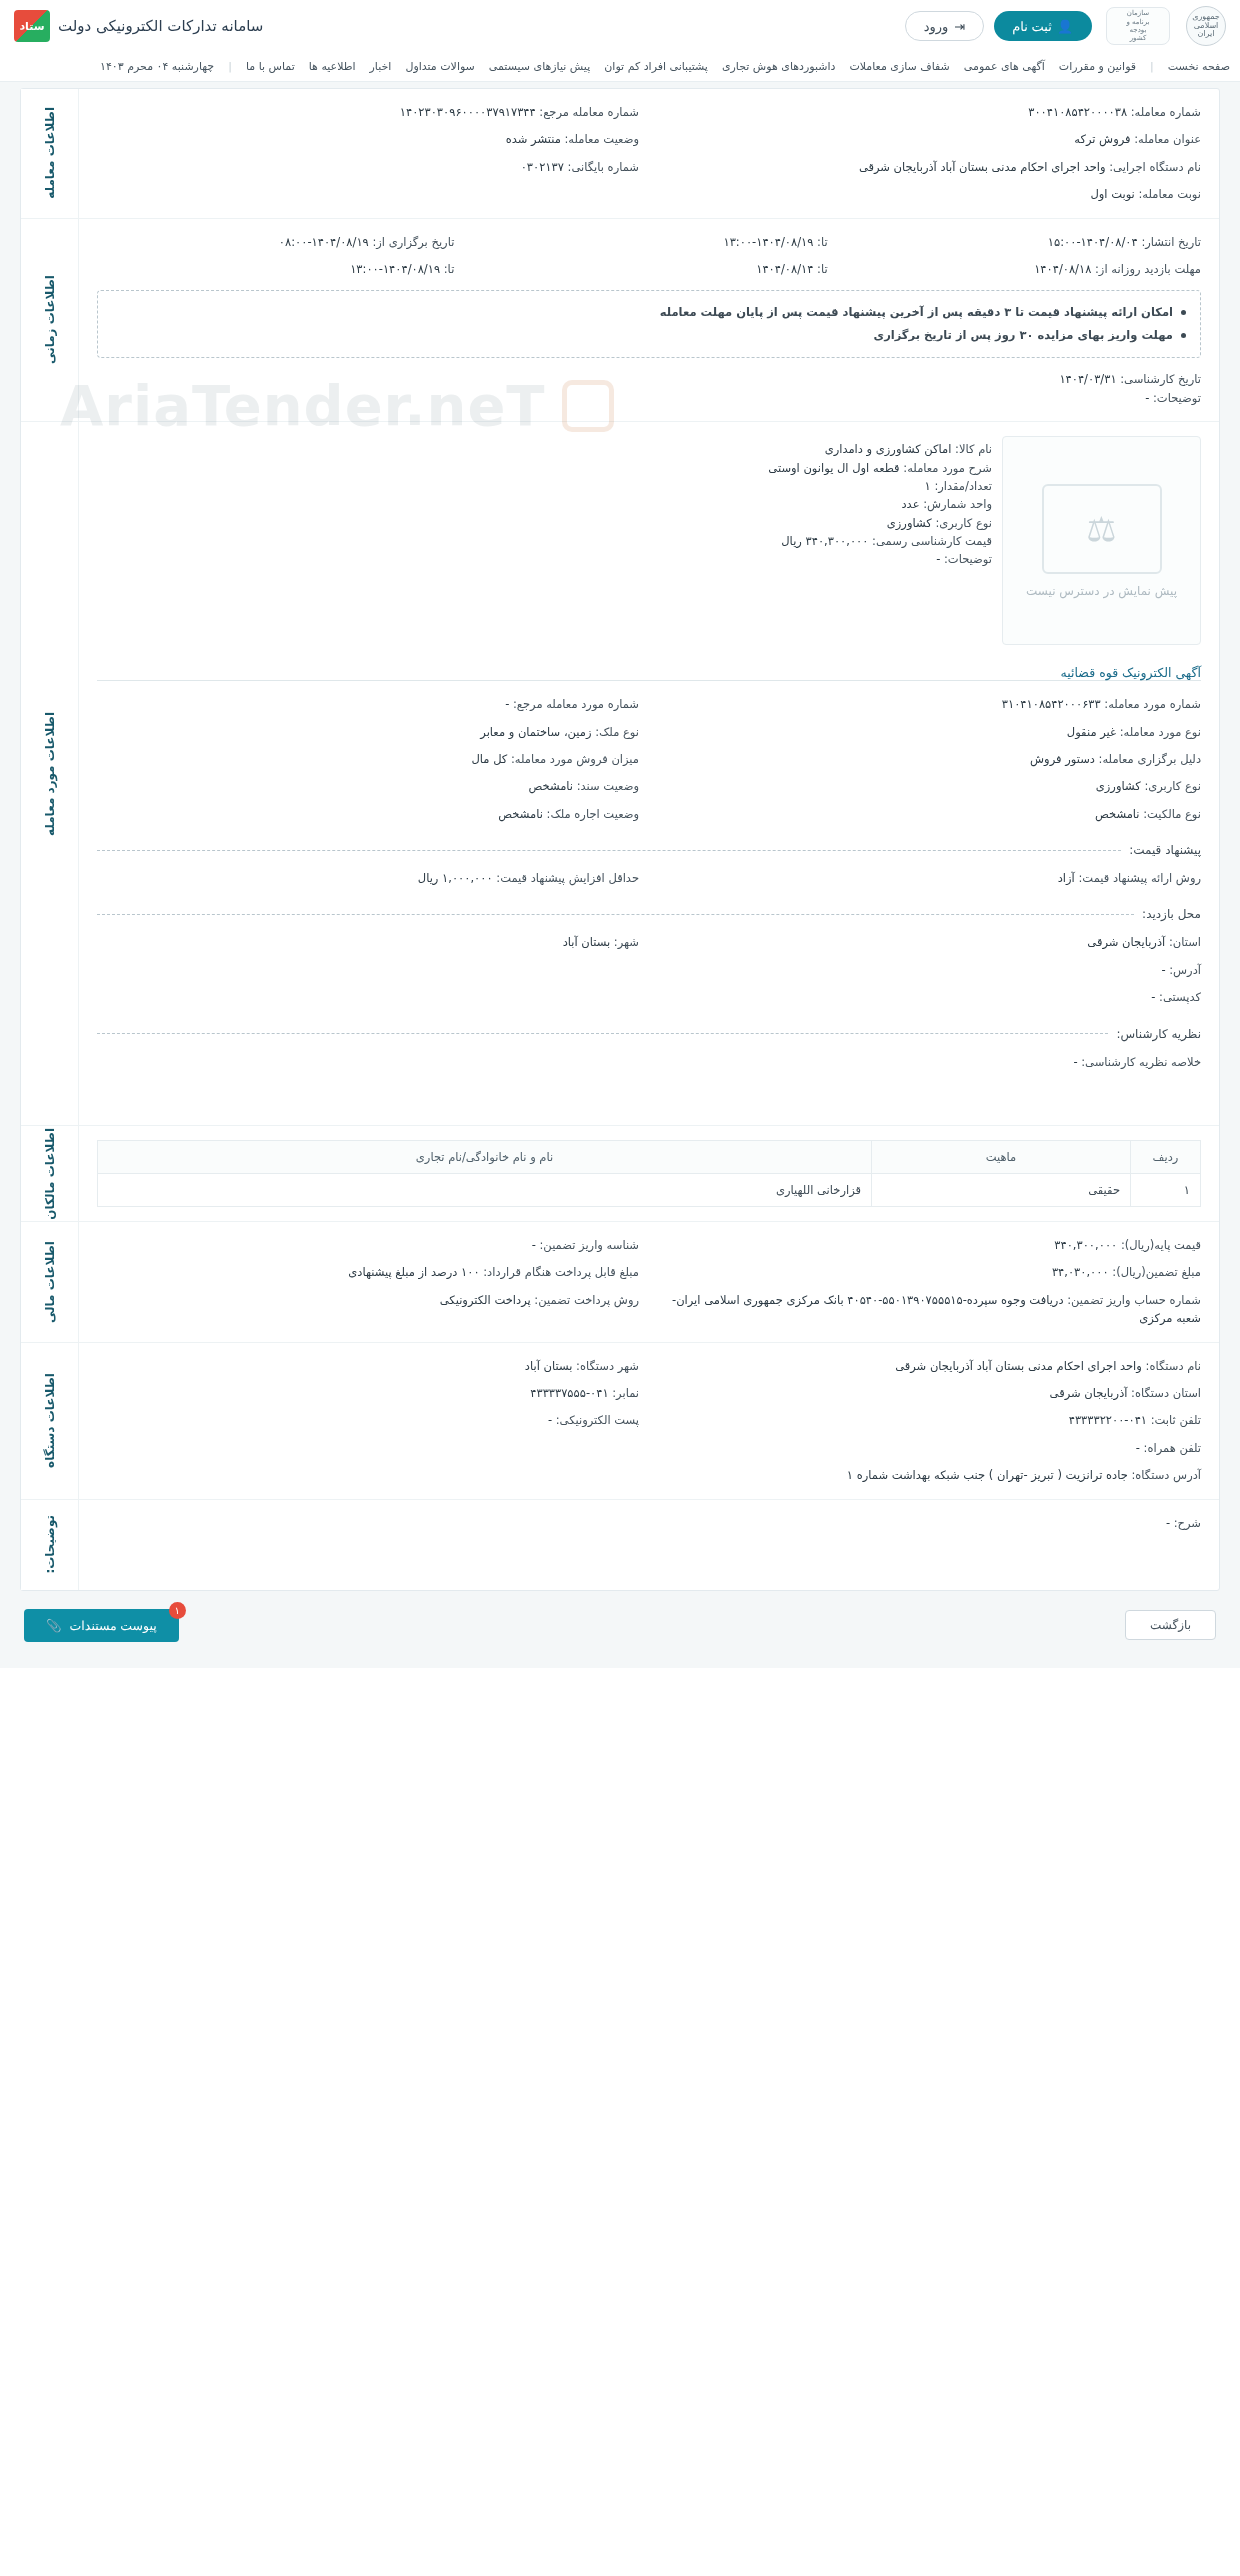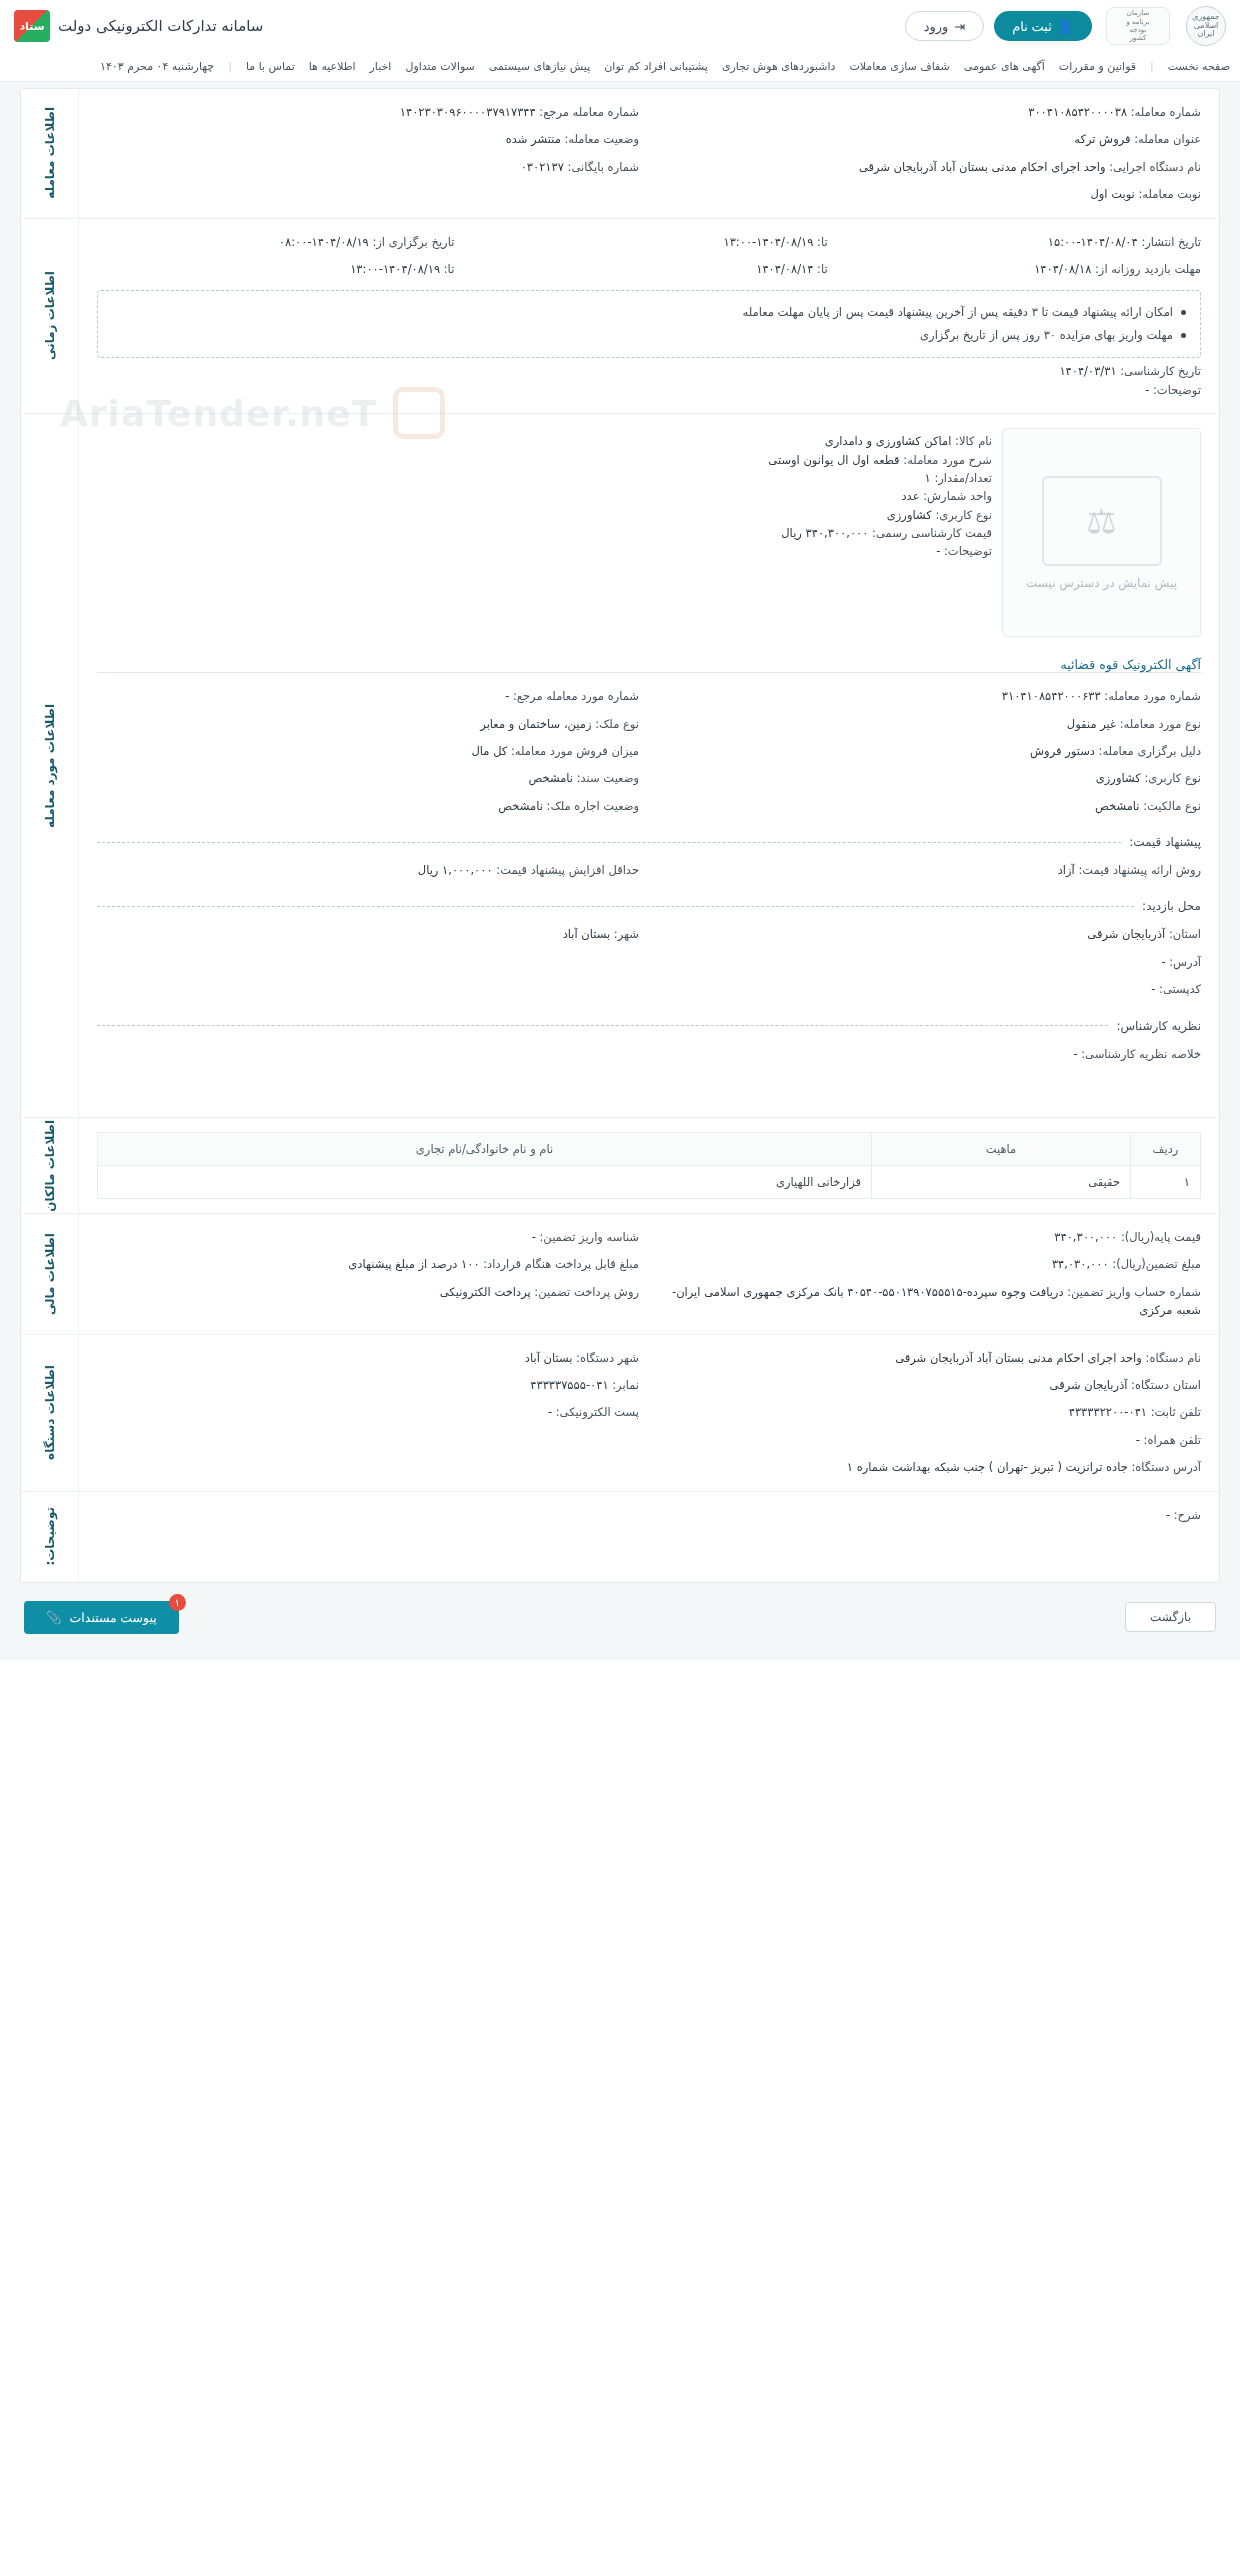--- a/index.html
+++ b/index.html
@@ -120,21 +120,22 @@
     display: grid;
     grid-template-columns: 1fr 1fr 1fr;
     column-gap: 16px;
     row-gap: 9px;
   }
 
   .notice {
     border: 1px dashed #b9c6cd;
     border-radius: 4px;
     padding: 10px 14px;
-    margin: 12px 0 4px 0;
+    margin: 12px 0 12px 0;
+    font-weight: bold;
   }
   .notice div {
     font-size: 11.5px; color: #3d4a54; line-height: 2;
     display: flex; align-items: center; gap: 8px;
   }
   .dot { width: 5px; height: 5px; border-radius: 50%; background: #3d4a54; flex: 0 0 5px; }
 
   .desc-wrap { display: flex; gap: 10px; }
   .desc-col { flex: 1; padding-top: 4px; }
   .thumb {
@@ -206,22 +207,22 @@
   .badge {
     position: absolute; top: -7px; right: -7px;
     width: 17px; height: 17px; border-radius: 50%;
     background: #e74c3c; color: #fff;
     font-size: 10px; display:flex;align-items:center;justify-content:center;
   }
 
   
   .wm {
     position: absolute;
-    left: 60px; top: 305px;
-    font-size: 36px;
+    left: 60px; top: 291px;
+    font-size: 56px;
     color: rgba(120,140,150,.14);
     font-weight: bold;
     pointer-events: none;
     letter-spacing: 1px;
     display: flex; align-items: center; gap: 16px;
   }
   .wm .wmlogo {
     width: 52px; height: 52px; border: 5px solid rgba(200,120,60,.16);
     border-radius: 10px;
   }

